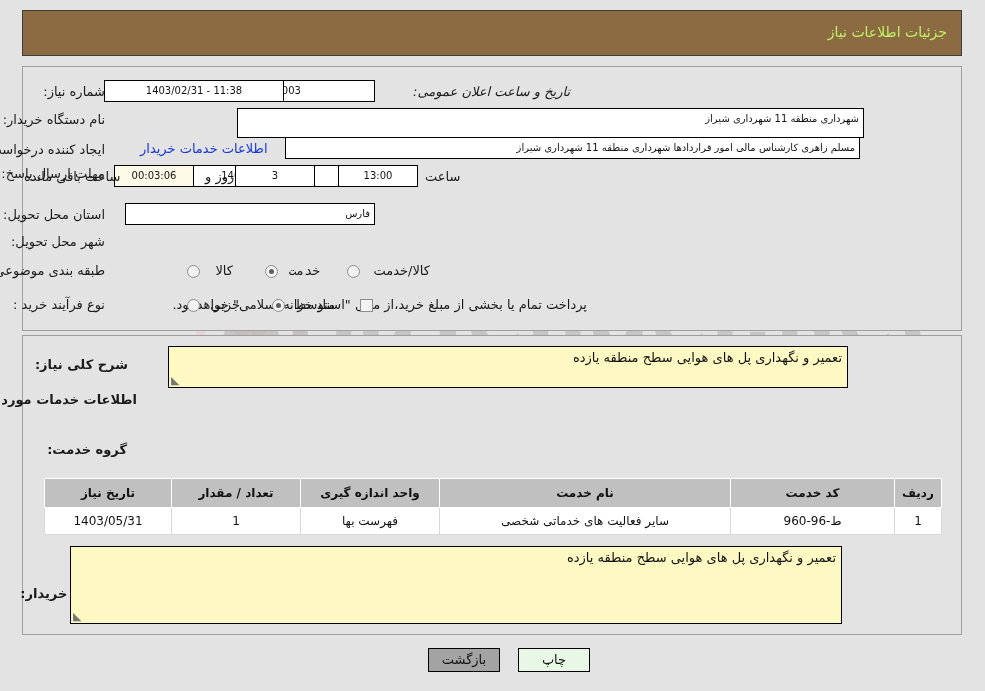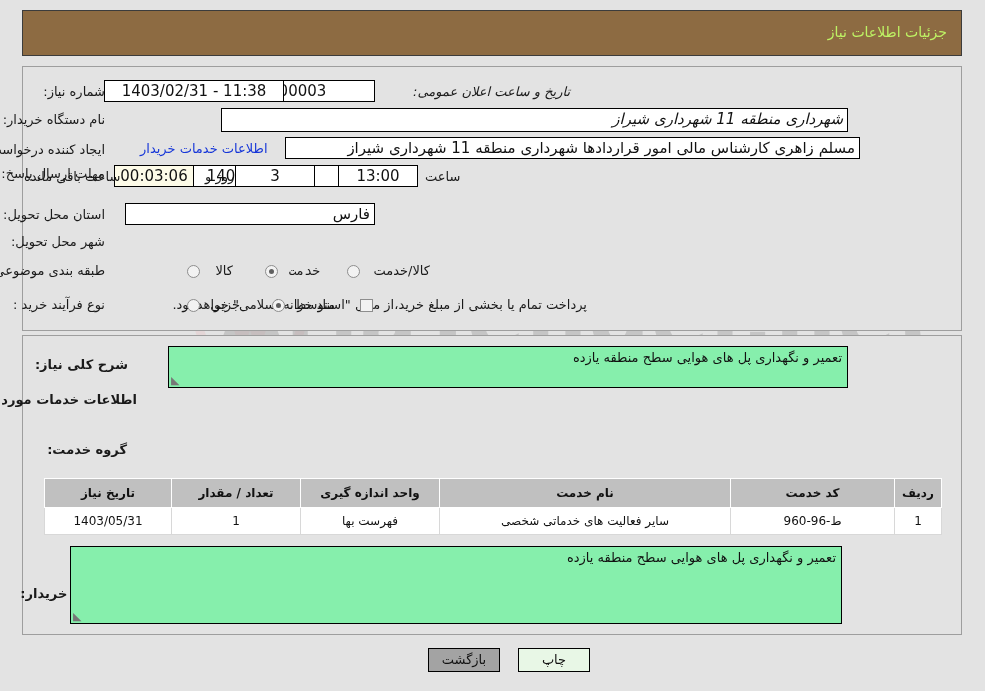--- a/index.html
+++ b/index.html
@@ -84,21 +84,21 @@
     color: #1a1a1a;
     white-space: nowrap;
     z-index: 3;
   }
   .lbl.b { font-weight: bold; }
   .fld {
     position: absolute;
     background: #ffffff;
     border: 1px solid #000000;
     box-sizing: border-box;
-    font-size: 15px;
+    font-size: 10px;
     color: #111111;
     z-index: 3;
     overflow: hidden;
     white-space: nowrap;
   }
   .fld.center { text-align: center; }
   .fld.right  { text-align: right; padding-right: 4px; }
   .fld span { display: block; line-height: 20px; }
   .fld.cream { background: #fdfbe8; }
 
@@ -134,21 +134,21 @@
     width: 13px; height: 13px;
     border: 1px solid #8d8d8d;
     background: #f2f2f2;
     box-sizing: border-box;
     z-index: 4;
   }
 
   
   .ta {
     position: absolute;
-    background: #86efac;
+    background: #fef9c3;
     border: 1px solid #000000;
     box-sizing: border-box;
     font-size: 13px;
     color: #111111;
     z-index: 3;
     padding: 3px 5px 0 0;
     text-align: right;
     overflow: hidden;
   }
   .ta .grip {
@@ -233,21 +233,21 @@
   <div class="fld center" style="right:610px; top:80px; width:250px; height:22px;">
     <span>1103096789000003</span>
   </div>
   <div class="lbl" style="right:415px; top:84px;font-style:italic;">تاریخ و ساعت اعلان عمومی:</div>
 
   <div class="fld center" style="left:104px; top:80px; width:180px; height:22px;">
     <span>11:38 - 1403/02/31</span>
   </div>
 
   <div class="lbl" style="right:880px; top:112px;">نام دستگاه خریدار:</div>
-  <div class="fld right" style="left:221px; top:108px; width:627px; height:24px;font-style:italic;">
+  <div class="fld right" style="left:237px; top:108px; width:627px; height:30px;">
     <span>شهرداری منطقه 11 شهرداری شیراز</span>
   </div>
 
   <div class="lbl" style="right:880px; top:142px;">ایجاد کننده درخواست:</div>
   <div class="fld right" style="left:285px; top:137px; width:575px; height:22px;padding-left:12px;">
     <span>مسلم زاهری کارشناس مالی امور قراردادها شهرداری منطقه 11 شهرداری شیراز</span>
   </div>
   <div class="link" style="left:140px; top:141px;">اطلاعات خدمات خریدار</div>
 
   <div class="lbl" style="right:880px; top:165px; line-height:17px; text-align:right;">

